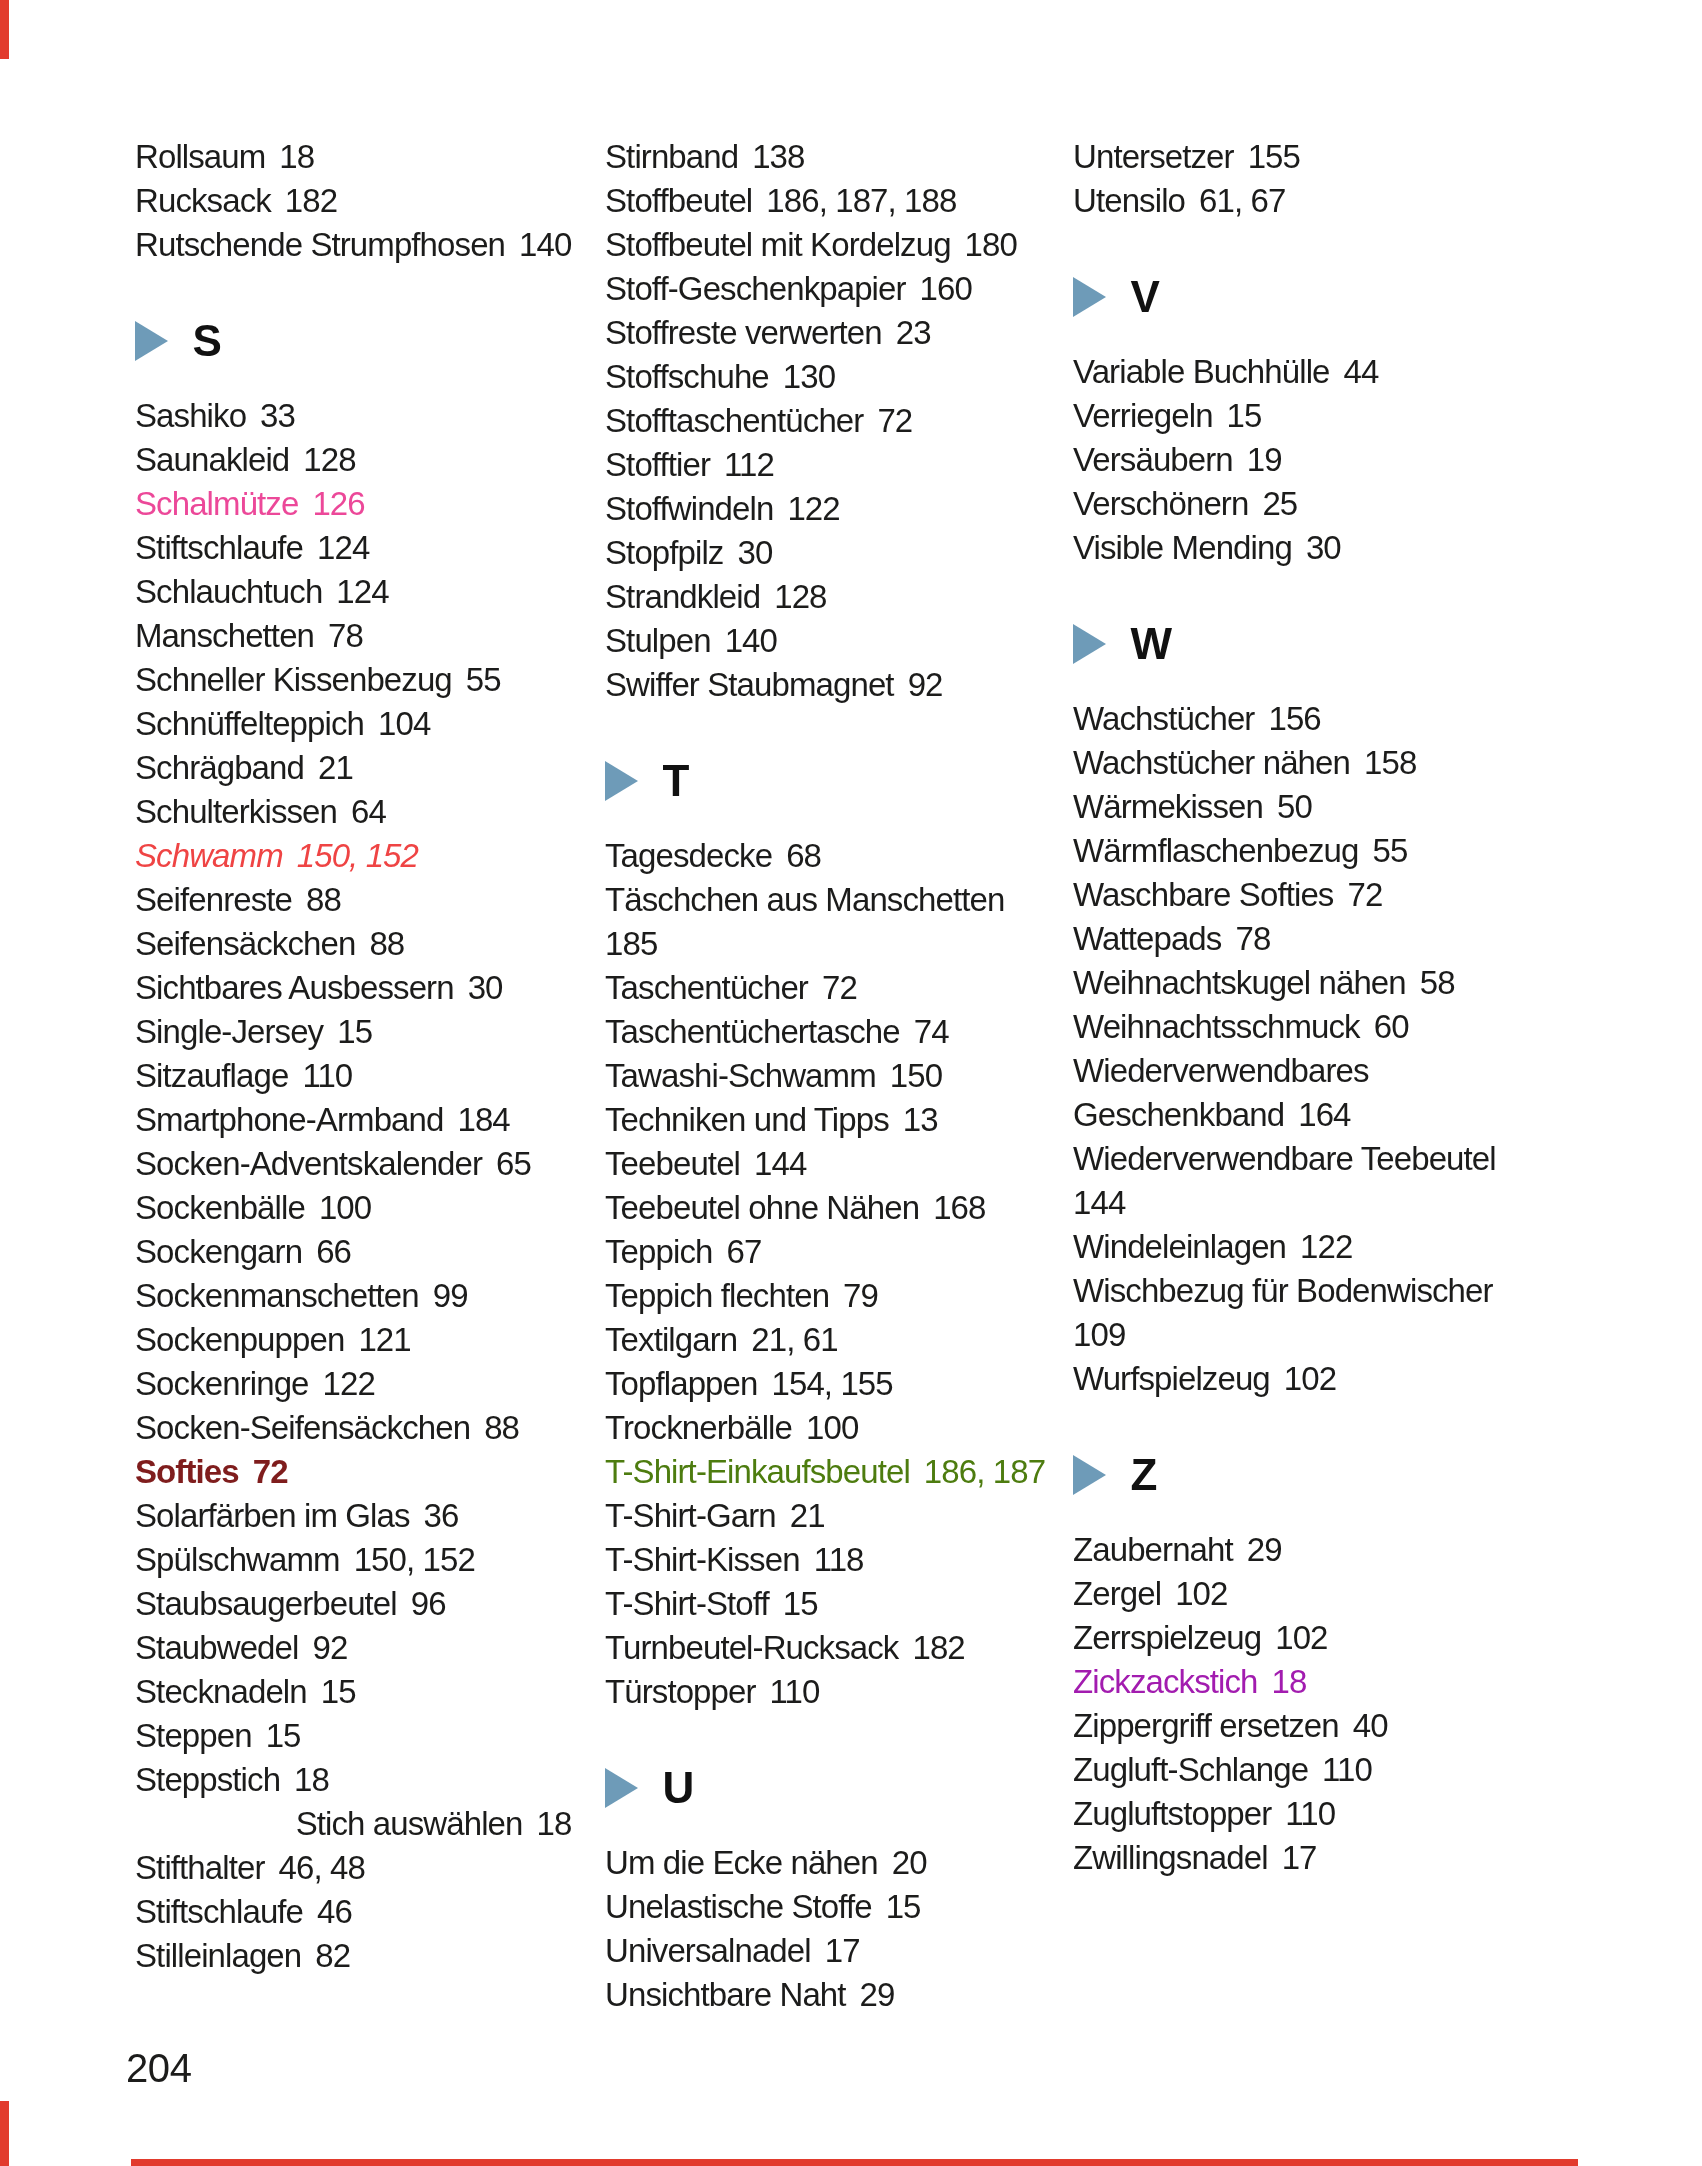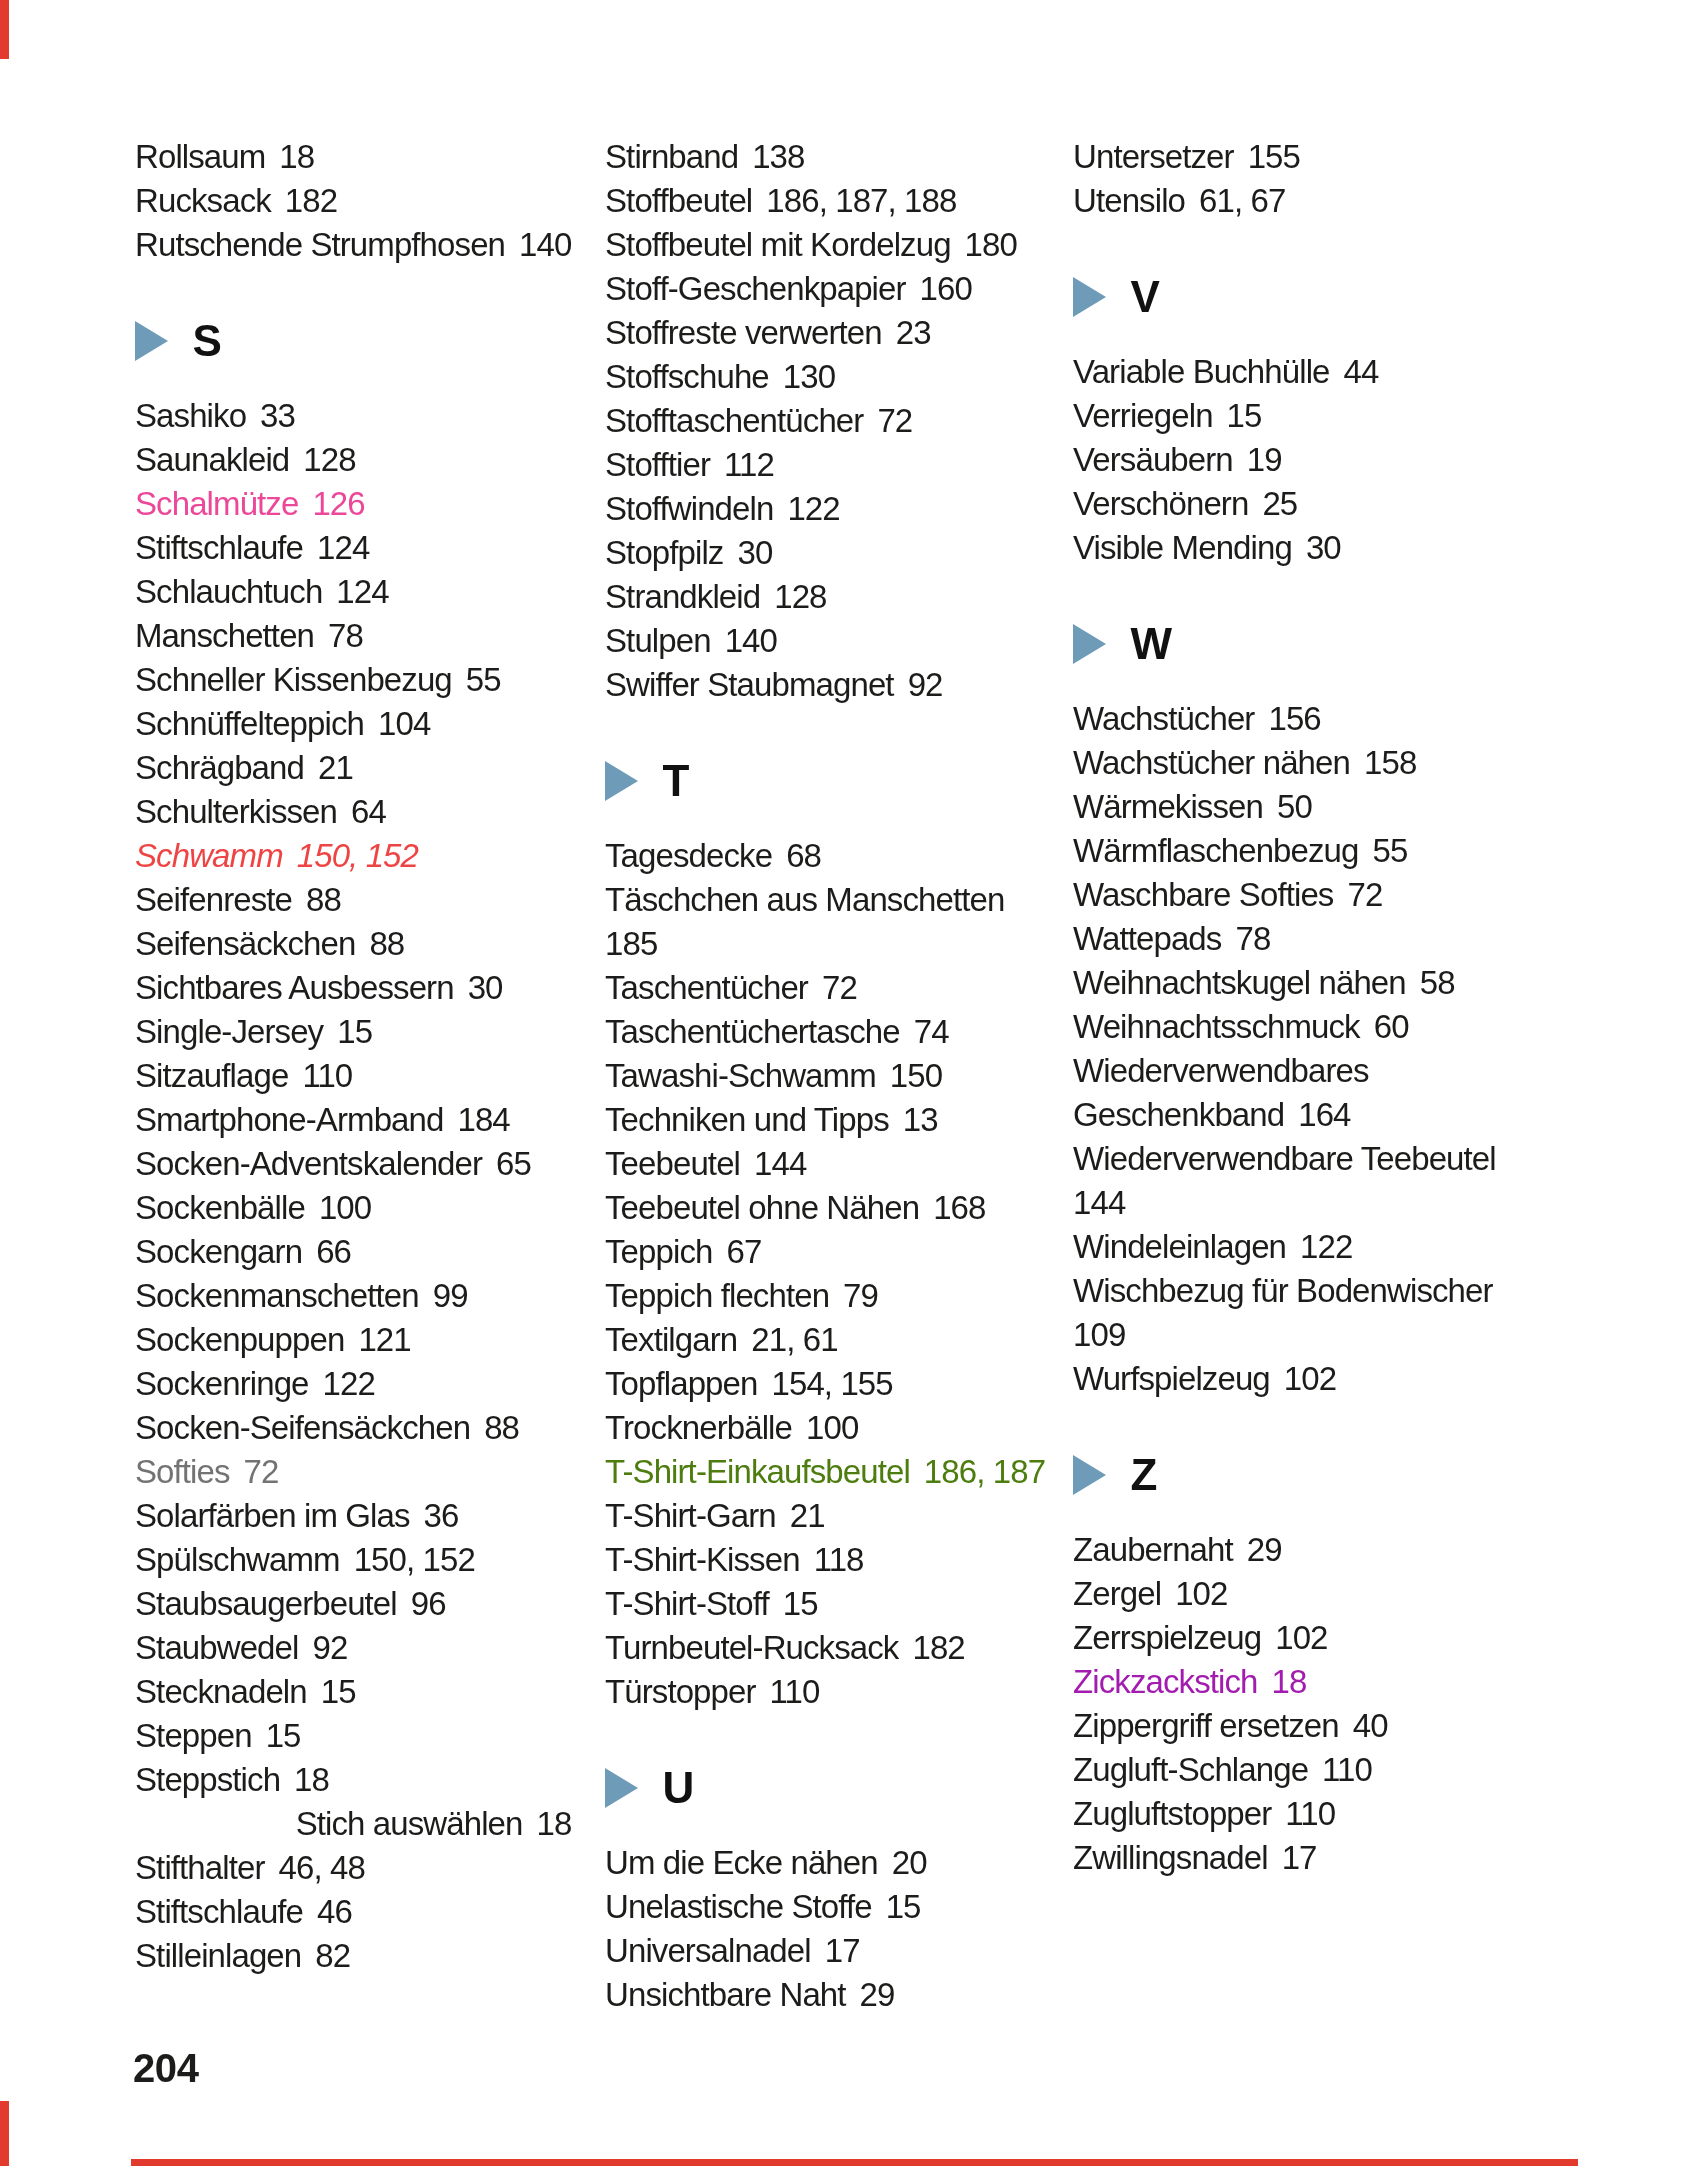--- a/index.html
+++ b/index.html
@@ -56,25 +56,25 @@
   .sec-letter {
     font-size: 44px;
     line-height: 45px;
     font-weight: bold;
     letter-spacing: -0.9px;
     color: #111111;
   }
 
   .page-number {
     position: absolute;
-    left: 133px;
+    left: 126px;
     top: 2046px;
     font-size: 40px;
     line-height: 44px;
-    font-weight: bold;
+    font-weight: normal;
     letter-spacing: -0.4px;
     color: #1c1c1b;
     text-align: right;
   }
 
   .edge-mark { position: absolute; }
   .edge-mark.top-left { left: 0; top: 0; width: 8.7px; height: 59px; }
   .edge-mark.bottom-left { left: 0; top: 2101px; width: 8.7px; height: 65px; }
   .edge-mark.bottom { left: 131px; top: 2159px; width: 1447px; height: 7px; }
 </style>
@@ -107,21 +107,21 @@
       <div class="entry" style="color: rgb(28, 28, 27);"><span>Single-Jersey</span><span class="pages">15</span></div>
       <div class="entry" style="color: rgb(28, 28, 27);"><span>Sitzauflage</span><span class="pages">110</span></div>
       <div class="entry" style="color: rgb(28, 28, 27);"><span>Smartphone-Armband</span><span class="pages">184</span></div>
       <div class="entry" style="color: rgb(28, 28, 27);"><span>Socken-Adventskalender</span><span class="pages">65</span></div>
       <div class="entry" style="color: rgb(28, 28, 27);"><span>Sockenbälle</span><span class="pages">100</span></div>
       <div class="entry" style="color: rgb(28, 28, 27);"><span>Sockengarn</span><span class="pages">66</span></div>
       <div class="entry" style="color: rgb(28, 28, 27);"><span>Sockenmanschetten</span><span class="pages">99</span></div>
       <div class="entry" style="color: rgb(28, 28, 27);"><span>Sockenpuppen</span><span class="pages">121</span></div>
       <div class="entry" style="color: rgb(28, 28, 27);"><span>Sockenringe</span><span class="pages">122</span></div>
       <div class="entry" style="color: rgb(28, 28, 27);"><span>Socken-Seifensäckchen</span><span class="pages">88</span></div>
-      <div class="entry" style="color: #737373;"><span>Softies</span><span class="pages">72</span></div>
+      <div class="entry" style="color: #7f1d1d; font-weight: bold;"><span>Softies</span><span class="pages">72</span></div>
       <div class="entry" style="color: rgb(28, 28, 27);"><span>Solarfärben im Glas</span><span class="pages">36</span></div>
       <div class="entry" style="color: rgb(28, 28, 27);"><span>Spülschwamm</span><span class="pages">150, 152</span></div>
       <div class="entry" style="color: rgb(28, 28, 27);"><span>Staubsaugerbeutel</span><span class="pages">96</span></div>
       <div class="entry" style="color: rgb(28, 28, 27);"><span>Staubwedel</span><span class="pages">92</span></div>
       <div class="entry" style="color: rgb(28, 28, 27);"><span>Stecknadeln</span><span class="pages">15</span></div>
       <div class="entry" style="color: rgb(28, 28, 27);"><span>Steppen</span><span class="pages">15</span></div>
       <div class="entry" style="color: rgb(28, 28, 27);"><span>Steppstich</span><span class="pages">18</span></div>
       <div class="entry" style="color: rgb(28, 28, 27); text-align: right;"><span>Stich auswählen</span><span class="pages">18</span></div>
       <div class="entry" style="color: rgb(28, 28, 27);"><span>Stifthalter</span><span class="pages">46, 48</span></div>
       <div class="entry" style="color: rgb(28, 28, 27);"><span>Stiftschlaufe</span><span class="pages">46</span></div>

